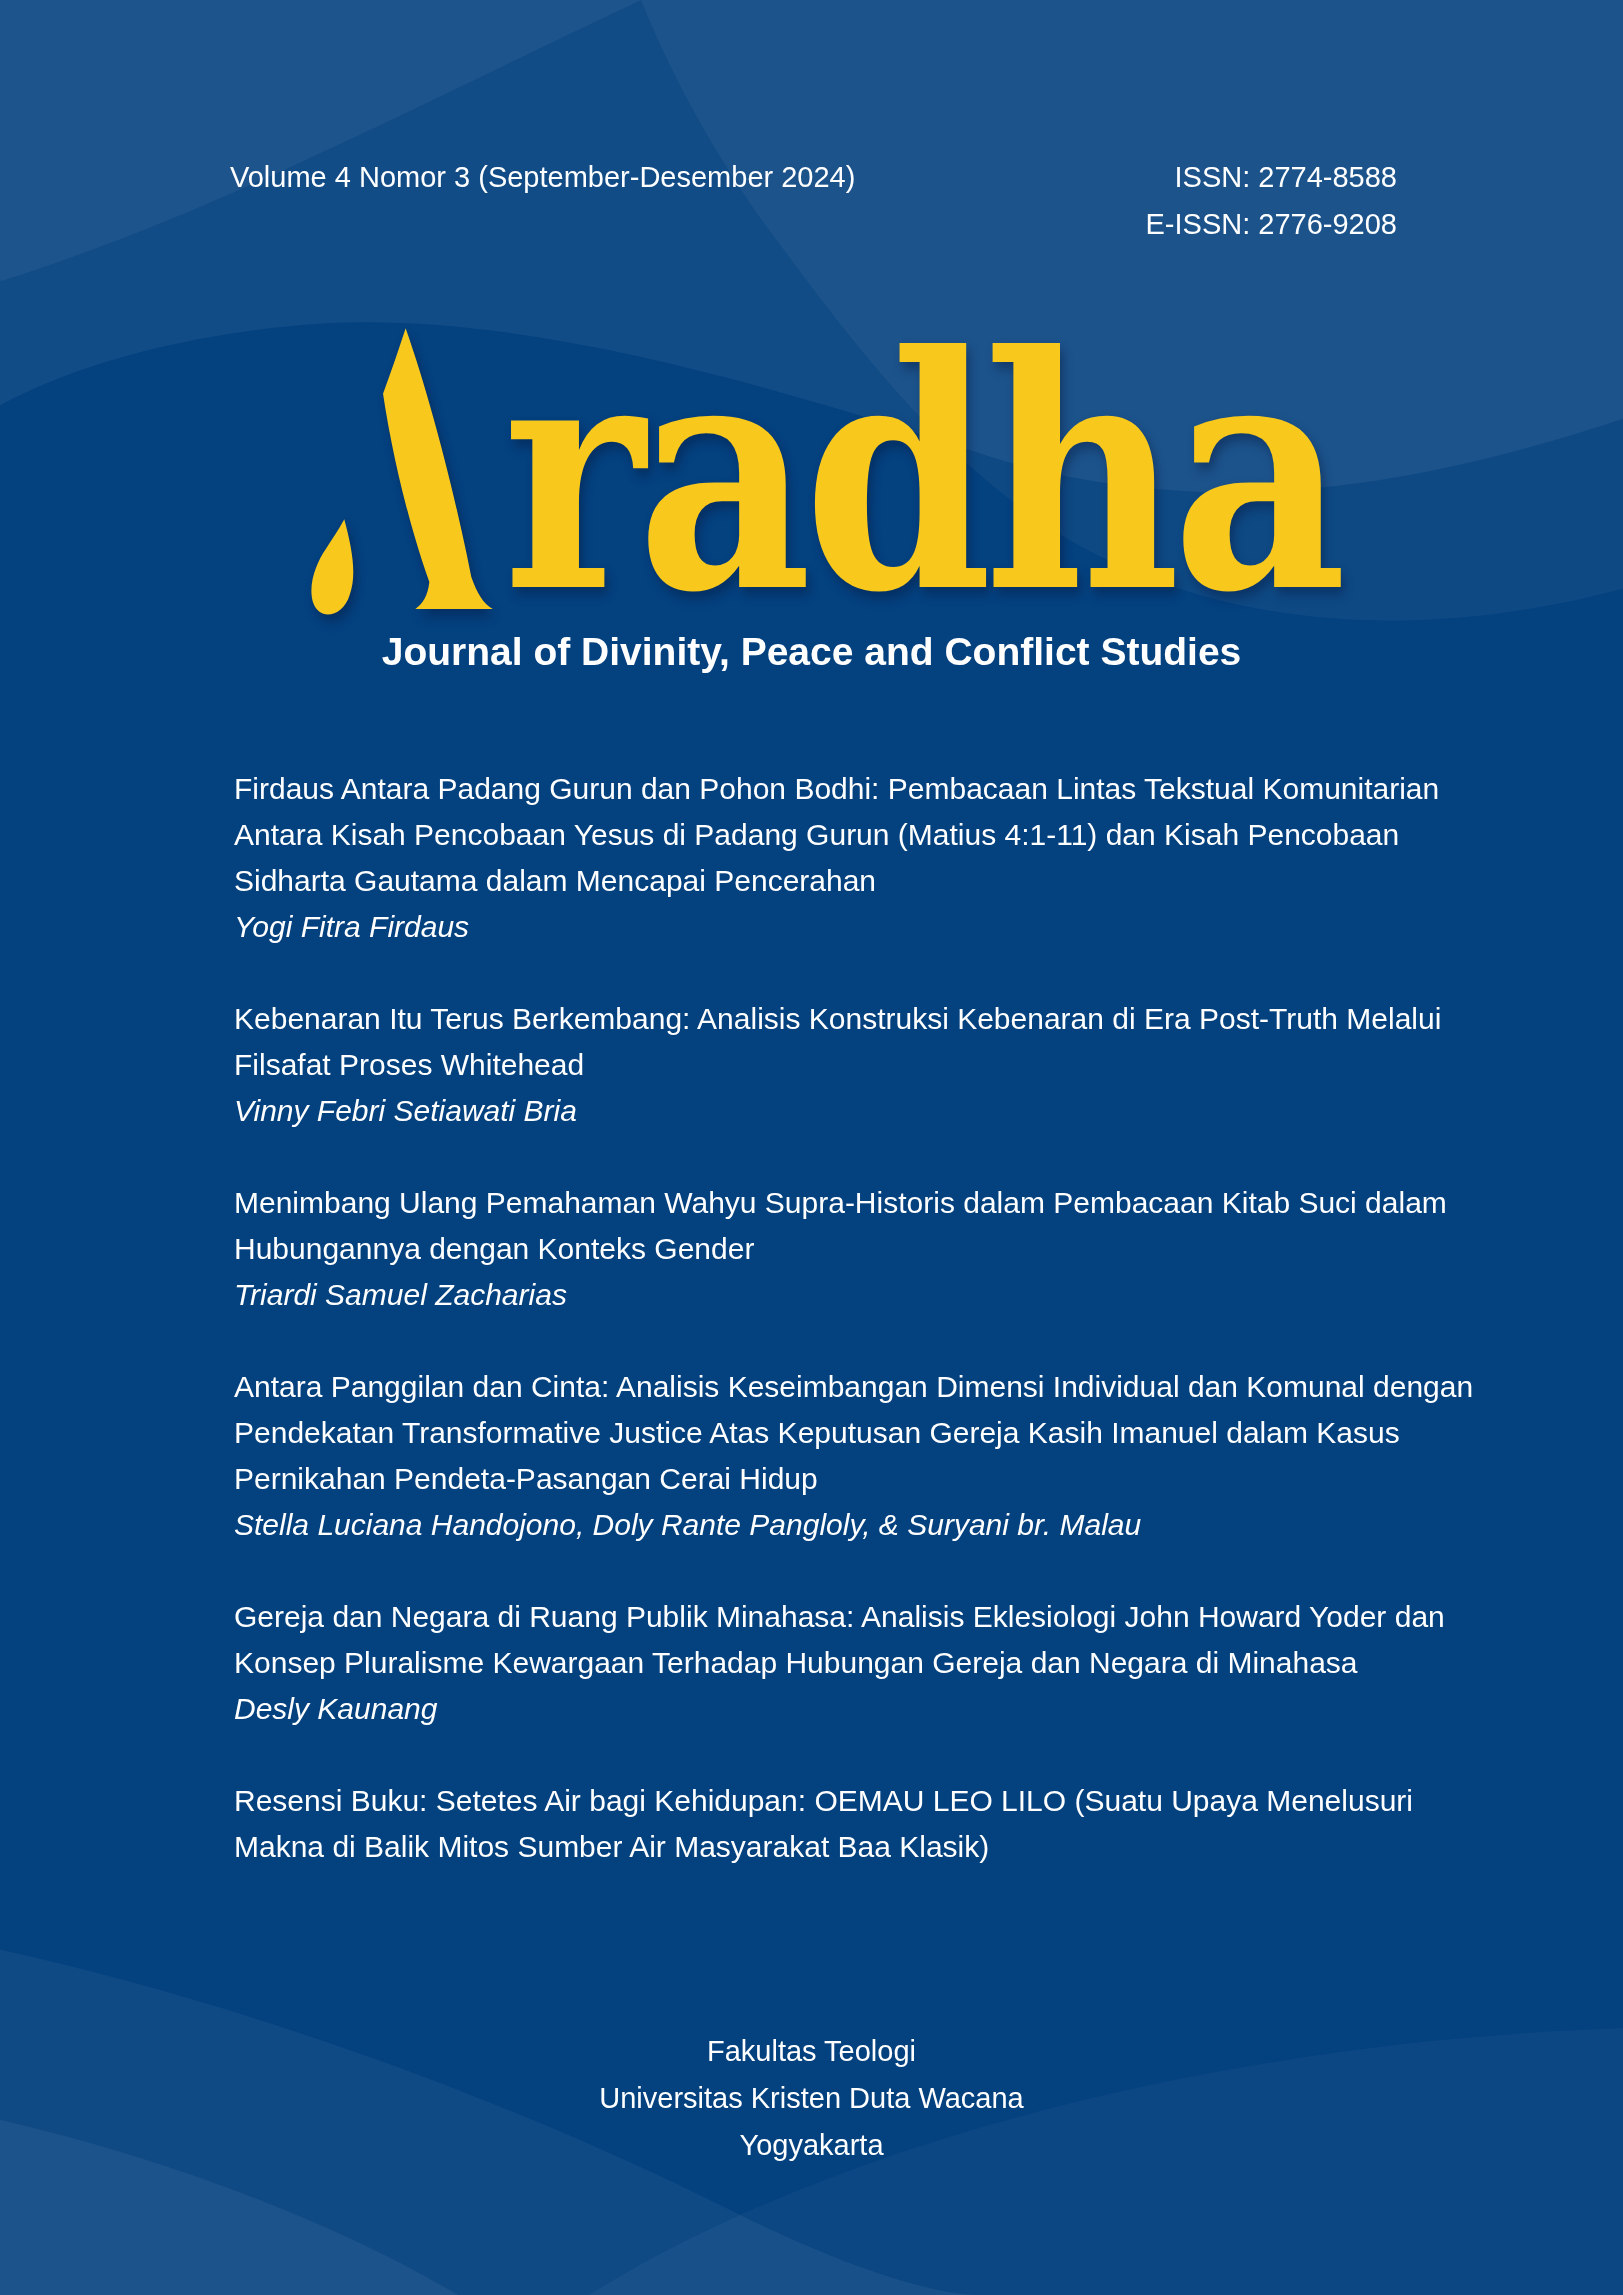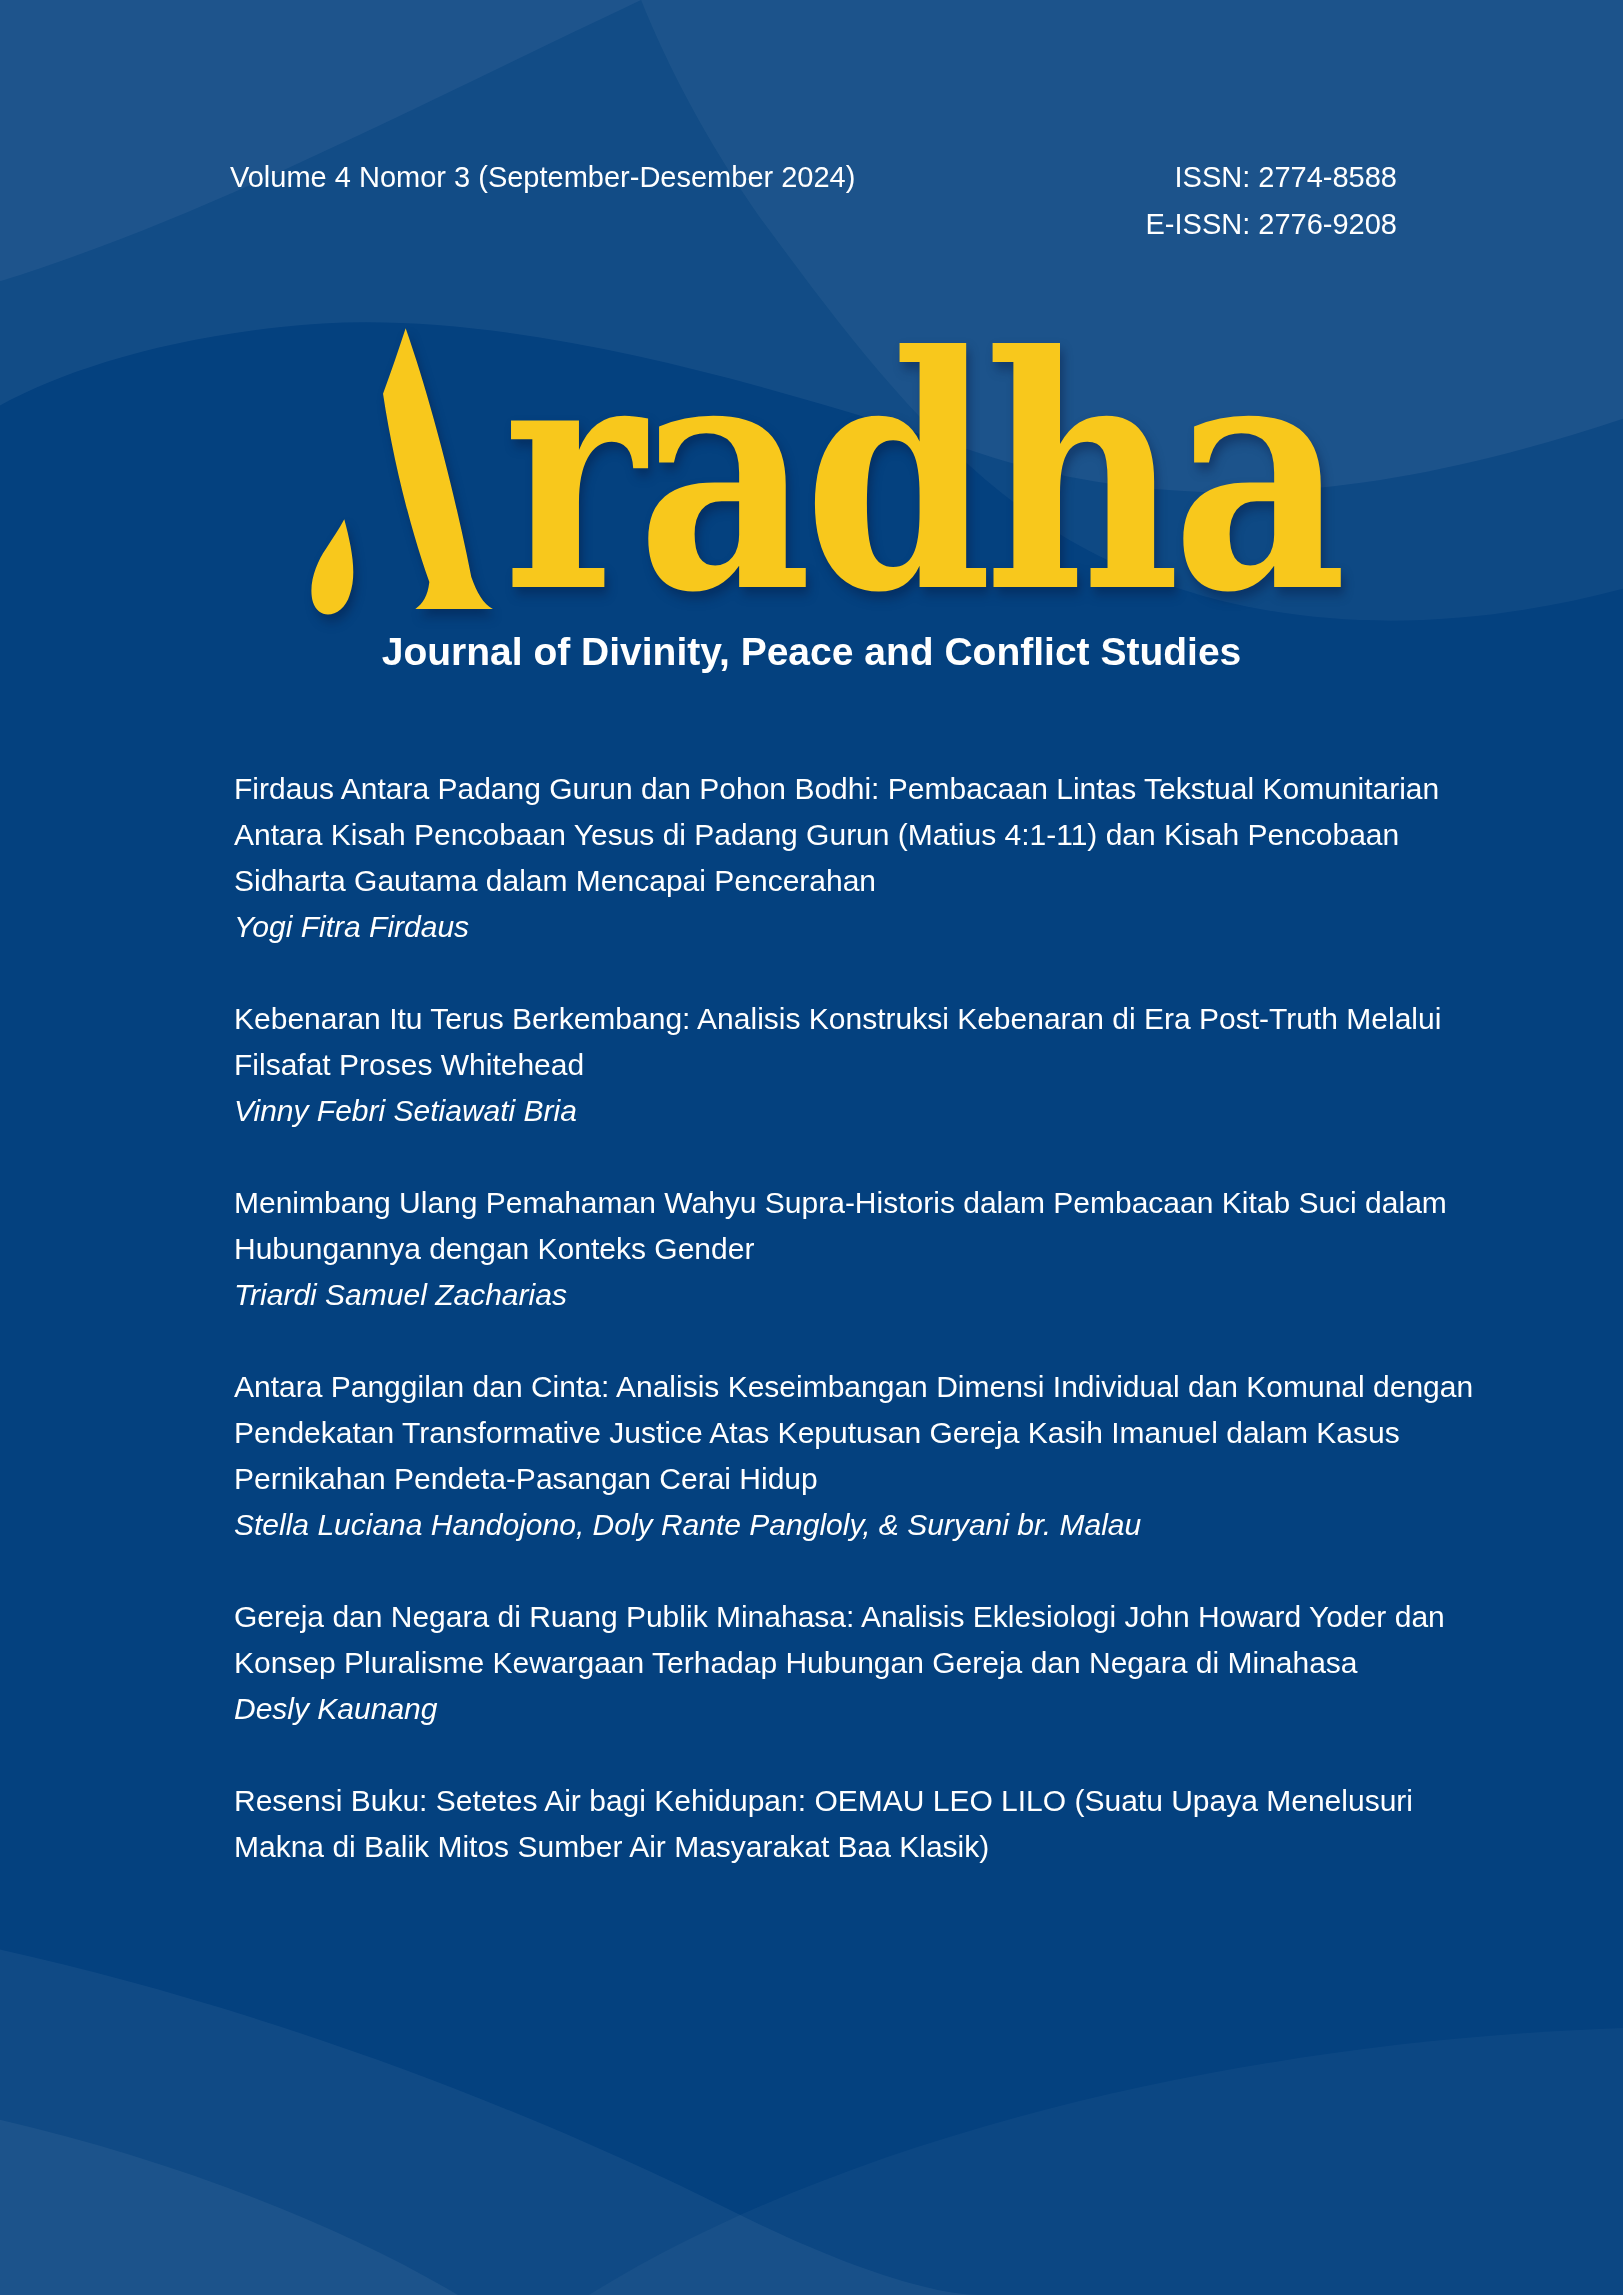--- a/index.html
+++ b/index.html
@@ -130,15 +130,20 @@
       </div>
       <div class="article">
         <div class="title"><span>Gereja dan Negara di Ruang Publik Minahasa: Analisis Eklesiologi John Howard Yoder dan Konsep Pluralisme Kewargaan Terhadap Hubungan Gereja dan Negara di Minahasa</span></div>
         <div class="authors">Desly Kaunang</div>
       </div>
       <div class="article">
         <div class="title"><span>Resensi Buku: </span><span class="it">Setetes Air bagi Kehidupan: OEMAU LEO LILO (Suatu Upaya Menelusuri Makna di Balik Mitos Sumber Air Masyarakat Baa Klasik)</span></div>
       </div>
     </div>
 
+  <div class="footer">
+      <div>Fakultas Teologi</div>
+      <div>Universitas Kristen Duta Wacana</div>
+      <div>Yogyakarta</div>
+    </div>
 
 </div>
 
 
 </body></html>

